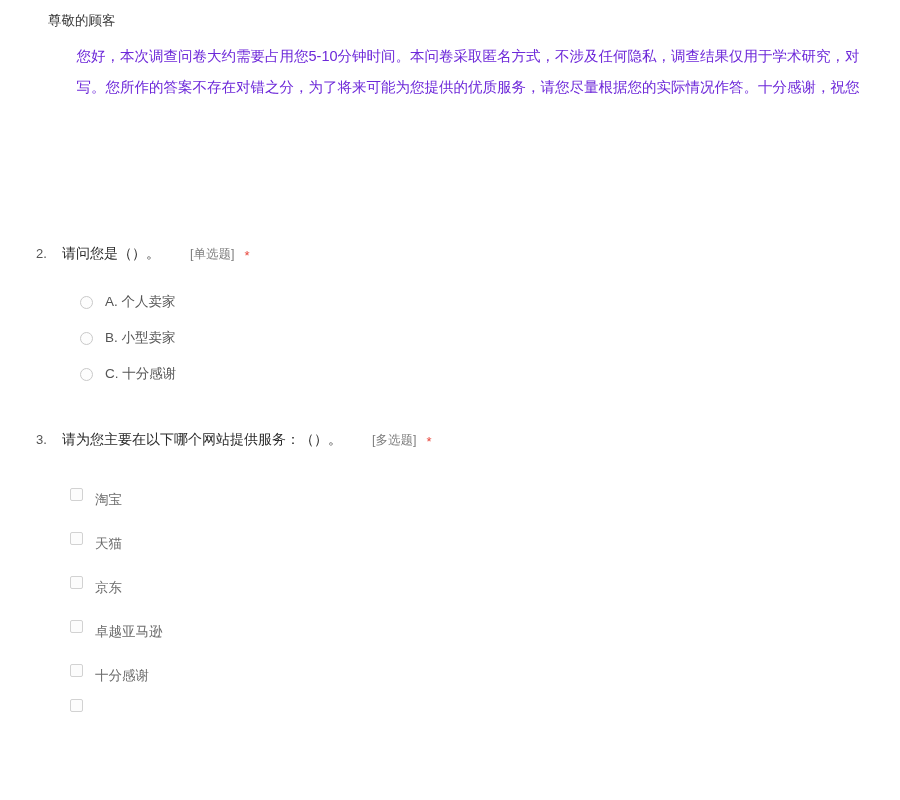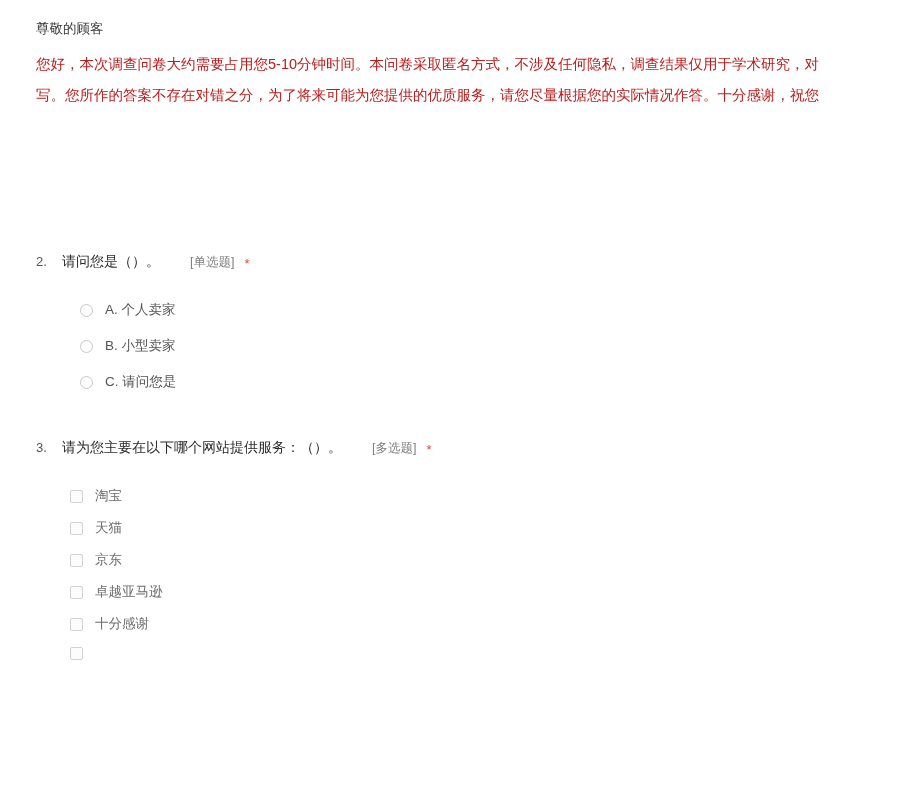--- a/index.html
+++ b/index.html
@@ -17,37 +17,37 @@
   }
   .page {
     position: relative;
     width: 900px;
     height: 800px;
     box-sizing: border-box;
   }
 
   
   .intro {
-    padding: 12px 0 0 0;
-    margin-top: 8px;
+    padding: 12px 0 0 12px;
   }
   .intro-title {
     font-size: 13.5px;
     color: #3a3a3a;
     margin: 0 0 10px 36px;
     line-height: 1.4;
   }
   .intro-body {
     font-size: 14.5px;
-    color: #b91c1c;
+    color: #6d28d9;
     line-height: 2.15;
     margin: 0 12px 0 36px;
     max-width: 880px;
     white-space: nowrap;
     overflow: hidden;
+    text-align: center;
   }
   .intro-body span {
     display: block;
     white-space: nowrap;
   }
 
   
   .question {
     position: relative;
     margin-left: 36px;
@@ -114,20 +114,21 @@
   .option-label {
     margin-left: 12px;
     font-size: 13.5px;
     color: #555555;
   }
   .checkbox-group {
     margin: 30px 0 0 34px;
   }
   .checkbox-group .option-label {
     color: #6b6b6b;
+    margin-top: 12px;
   }
 
   .spacer-q2 { height: 142px; }
   .spacer-q3 { height: 30px; }
 </style>
 </head>
 <body>
 
 <div class="page">
 
@@ -152,21 +153,21 @@
       <div class="option-row">
         <span class="radio"></span>
         <span class="option-label">A. 个人卖家</span>
       </div>
       <div class="option-row">
         <span class="radio"></span>
         <span class="option-label">B. 小型卖家</span>
       </div>
       <div class="option-row">
         <span class="radio"></span>
-        <span class="option-label">C. 请问您是</span>
+        <span class="option-label">C. 十分感谢</span>
       </div>
     </div>
   </div>
 
   <div class="spacer-q3"></div>
 
   <div class="question">
     <div class="q-head">
       <div class="q-num">3.</div>
       <div class="q-title">请为您主要在以下哪个网站提供服务：（）。</div>

